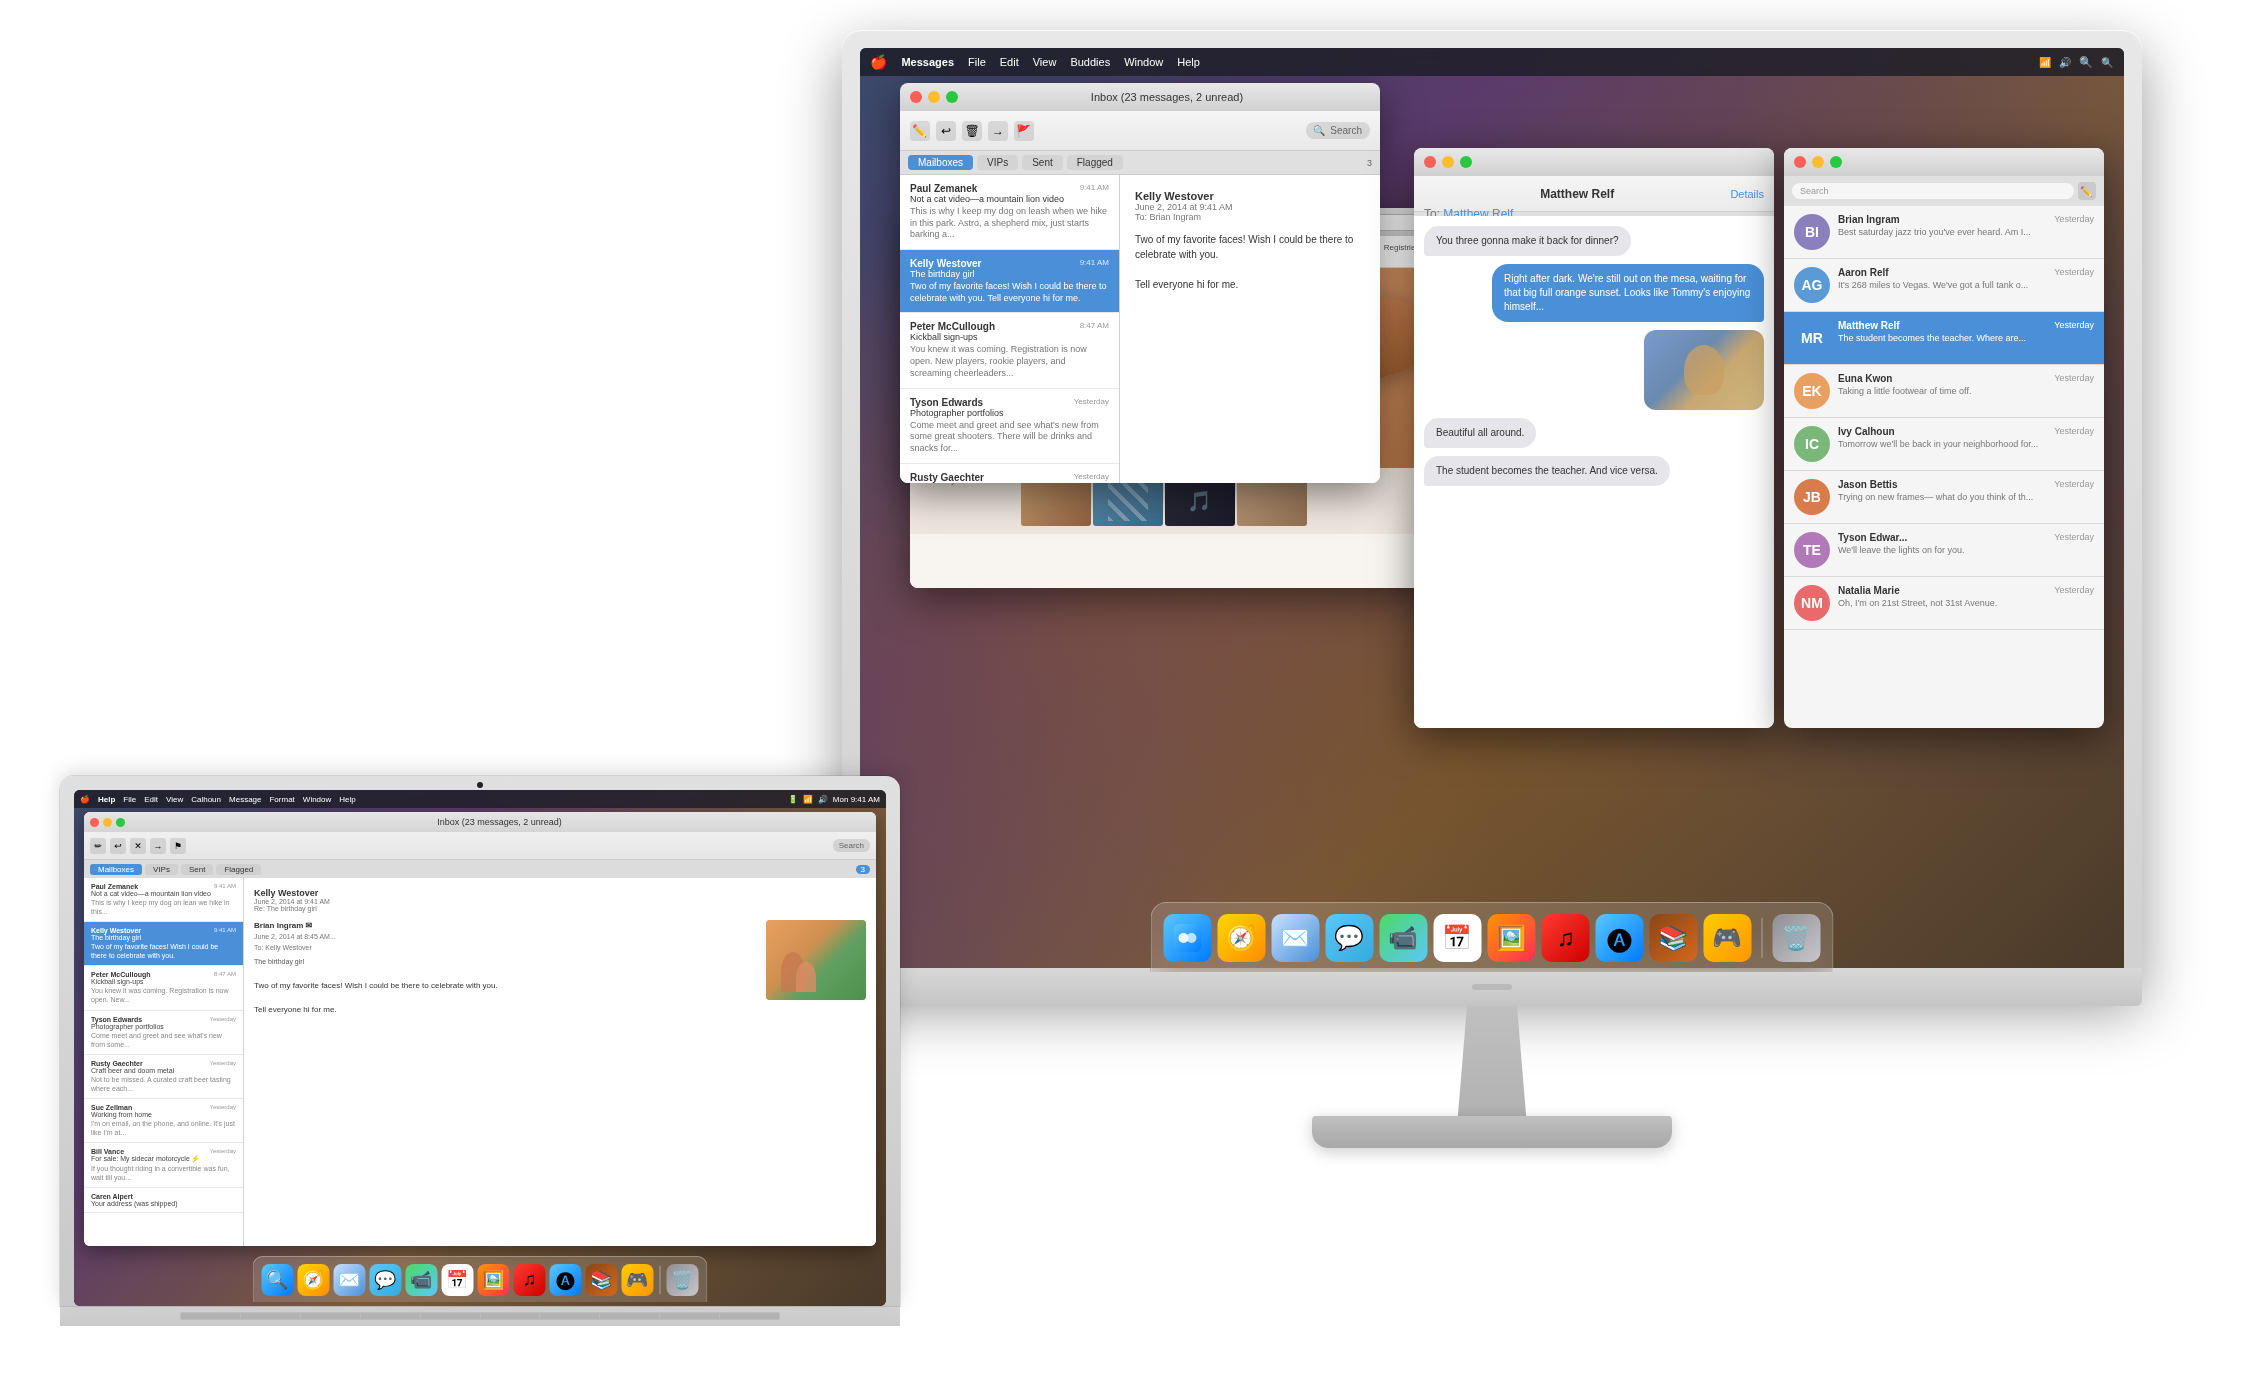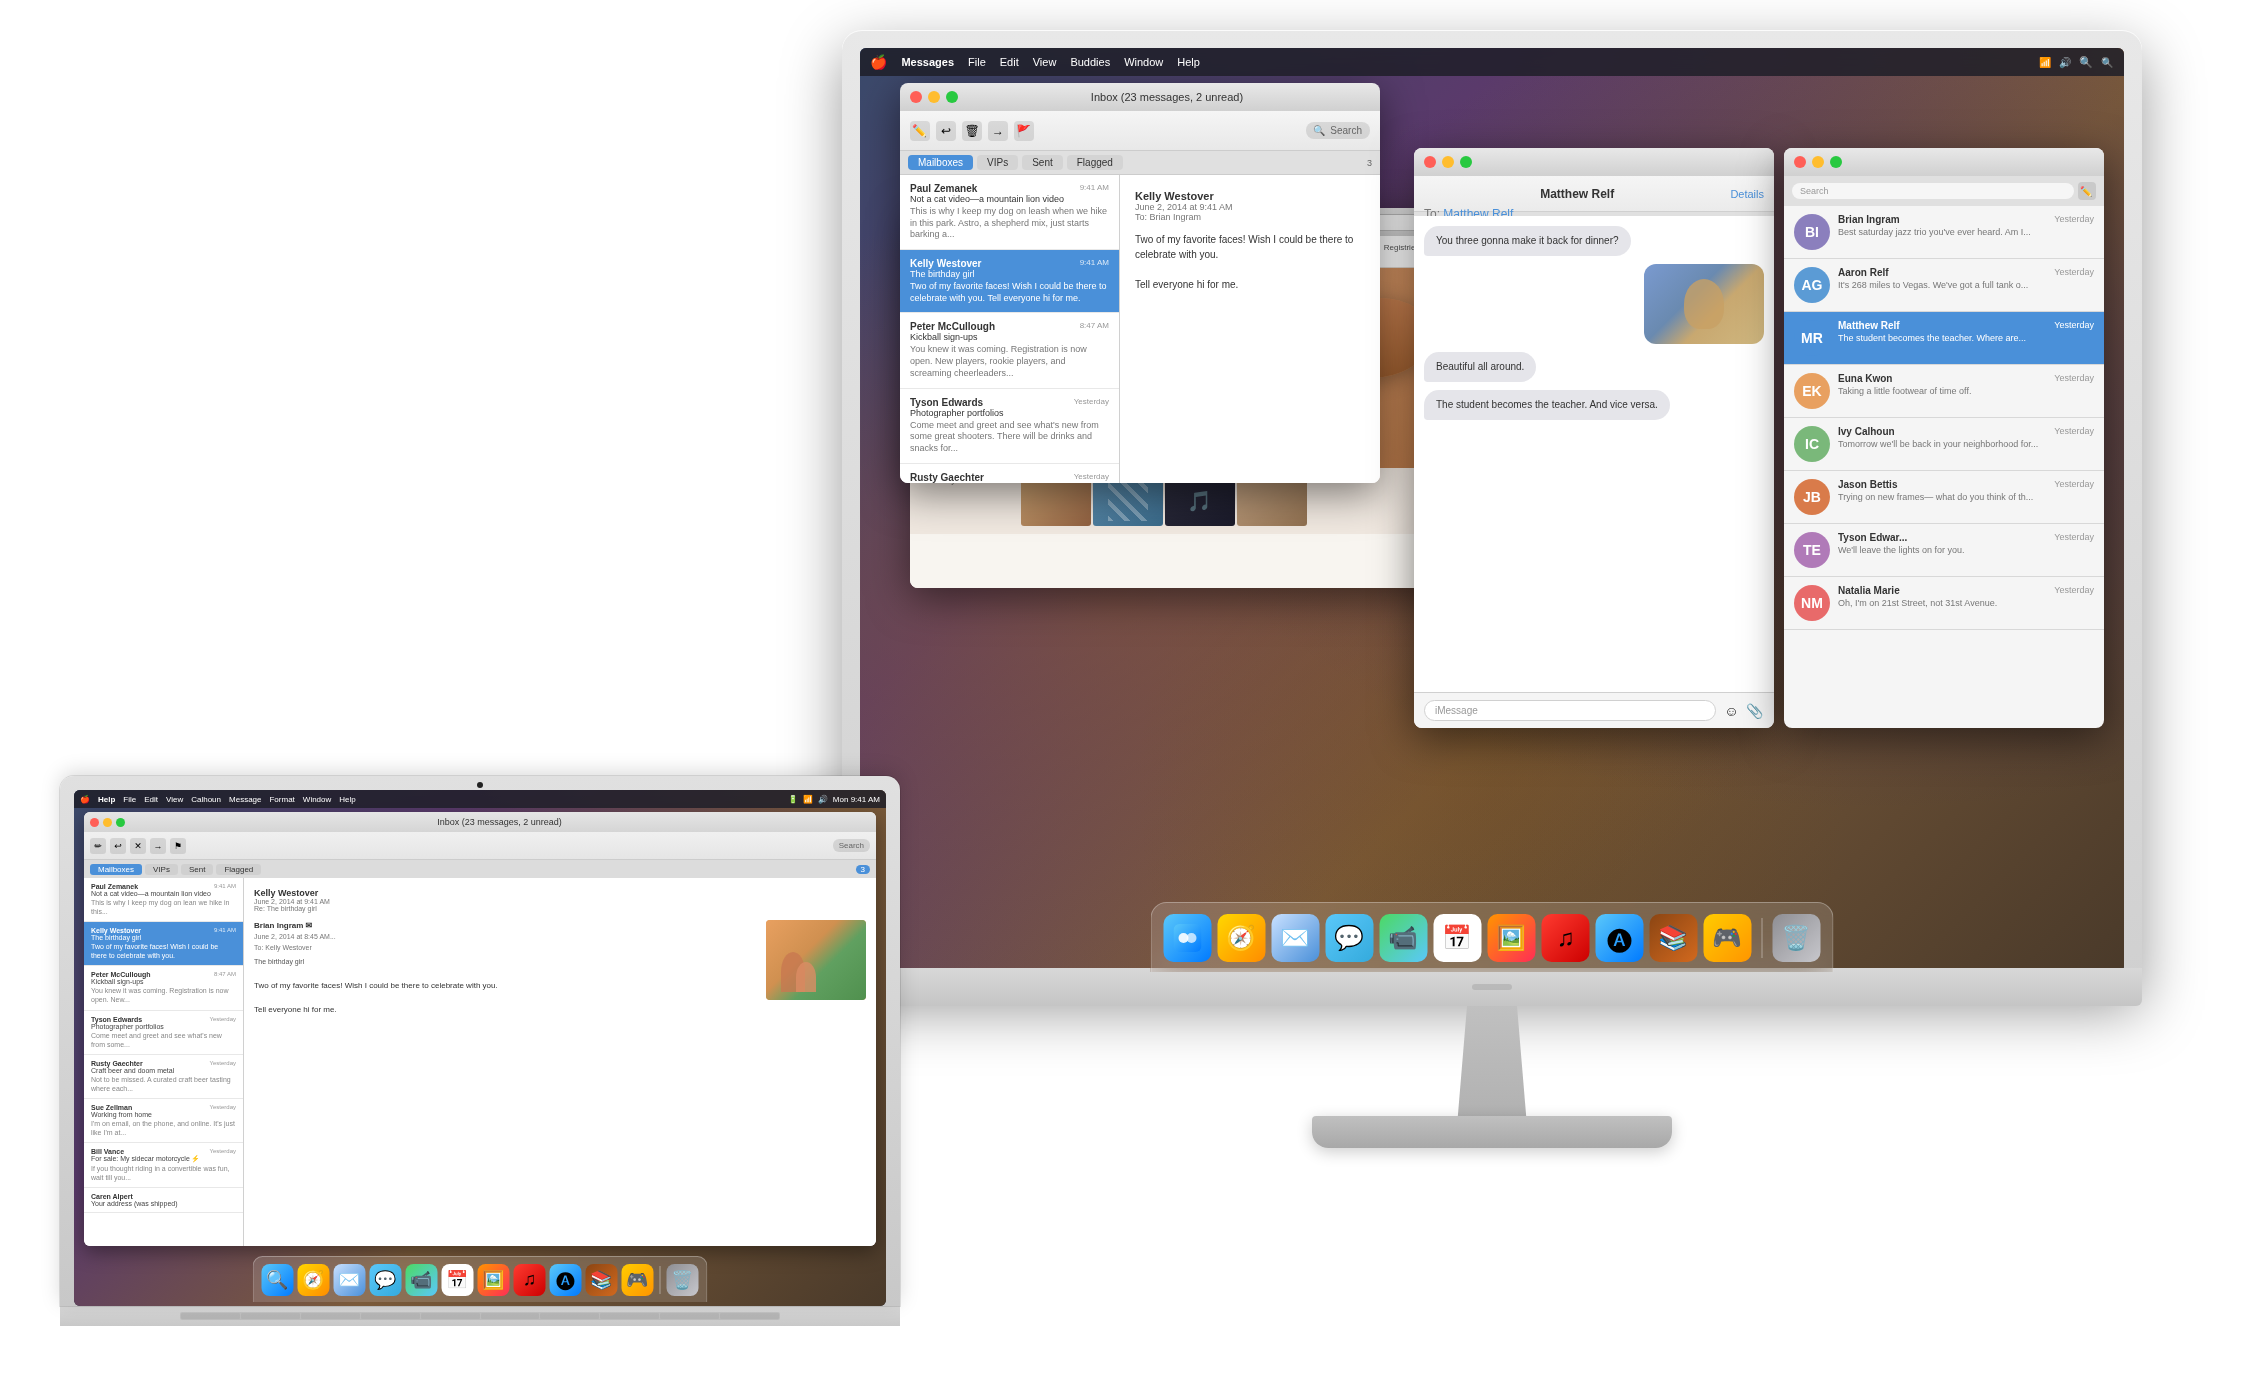--- a/index.html
+++ b/index.html
@@ -1120,40 +1120,38 @@
               <div style="font-size:11px;color:#4A90D9;cursor:pointer;">Details</div>
             </div>
             <div style="height:4px;background:#e0e0e0;display:flex;align-items:center;padding:0 10px;">
               <span style="font-size:12px;color:#777;">To: <span style="color:#4A90D9;">Matthew Relf</span></span>
             </div>
             <div class="chat-body">
               <div class="chat-bubble-wrapper received">
                 <div class="chat-bubble received">You three gonna make it back for dinner?</div>
               </div>
               <div class="chat-bubble-wrapper sent">
+                <div class="chat-bubble sent">Right after dark. We're still out on the mesa, waiting for that big full orange sunset. Looks like Tommy's enjoying himself...</div>
+              </div>
+              <div class="chat-bubble-wrapper sent">
                 <div class="chat-image-bubble">
                   <div class="chat-photo">
 
                     <div style="width:100%;height:100%;background:linear-gradient(135deg,#7a9ad0 0%,#6a8ab0 40%,#c8a870 60%,#d0b880 100%);display:flex;align-items:center;justify-content:center;">
                       <div style="width:40px;height:50px;background:rgba(200,160,100,0.8);border-radius:50% 50% 40% 40%;position:relative;"></div>
                     </div>
                   </div>
                 </div>
               </div>
               <div class="chat-bubble-wrapper received">
                 <div class="chat-bubble received">Beautiful all around.</div>
               </div>
               <div class="chat-bubble-wrapper received">
                 <div class="chat-bubble received">The student becomes the teacher. And vice versa.</div>
               </div>
-            </div>
-            <div class="chat-input-area">
-              <div class="chat-input-box">iMessage</div>
-              <span style="font-size:14px;">☺</span>
-              <span style="font-size:14px;">📎</span>
             </div>
           </div>
 
           <div class="imac-dock">
             <div class="dock-icon dock-finder" title="Finder">
               <svg width="28" height="28" viewBox="0 0 28 28">
                   <rect width="28" height="28" rx="6" fill="url(#g1)"></rect>
                   <defs>
                     <linearGradient id="g1" x1="0" y1="0" x2="1" y2="1">
                       <stop offset="0%" stop-color="#5ac8fa"></stop>

